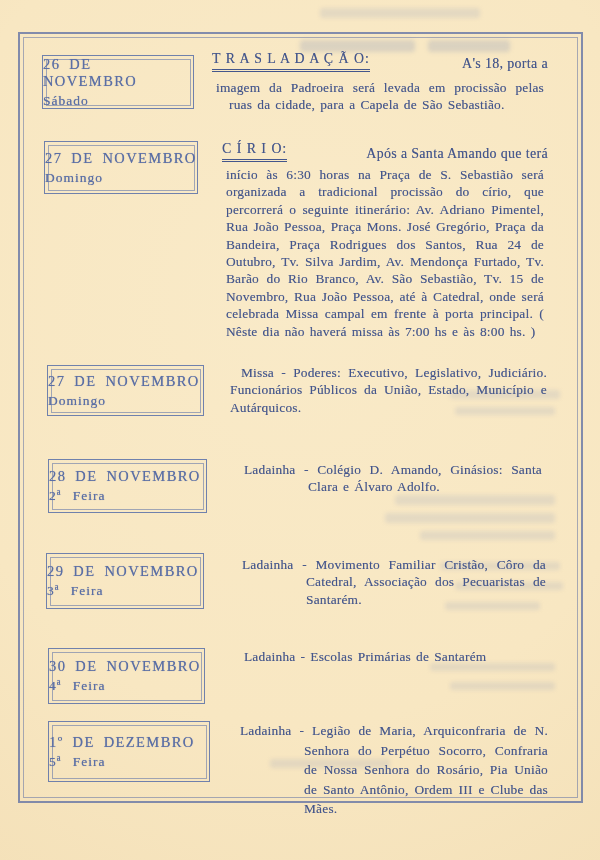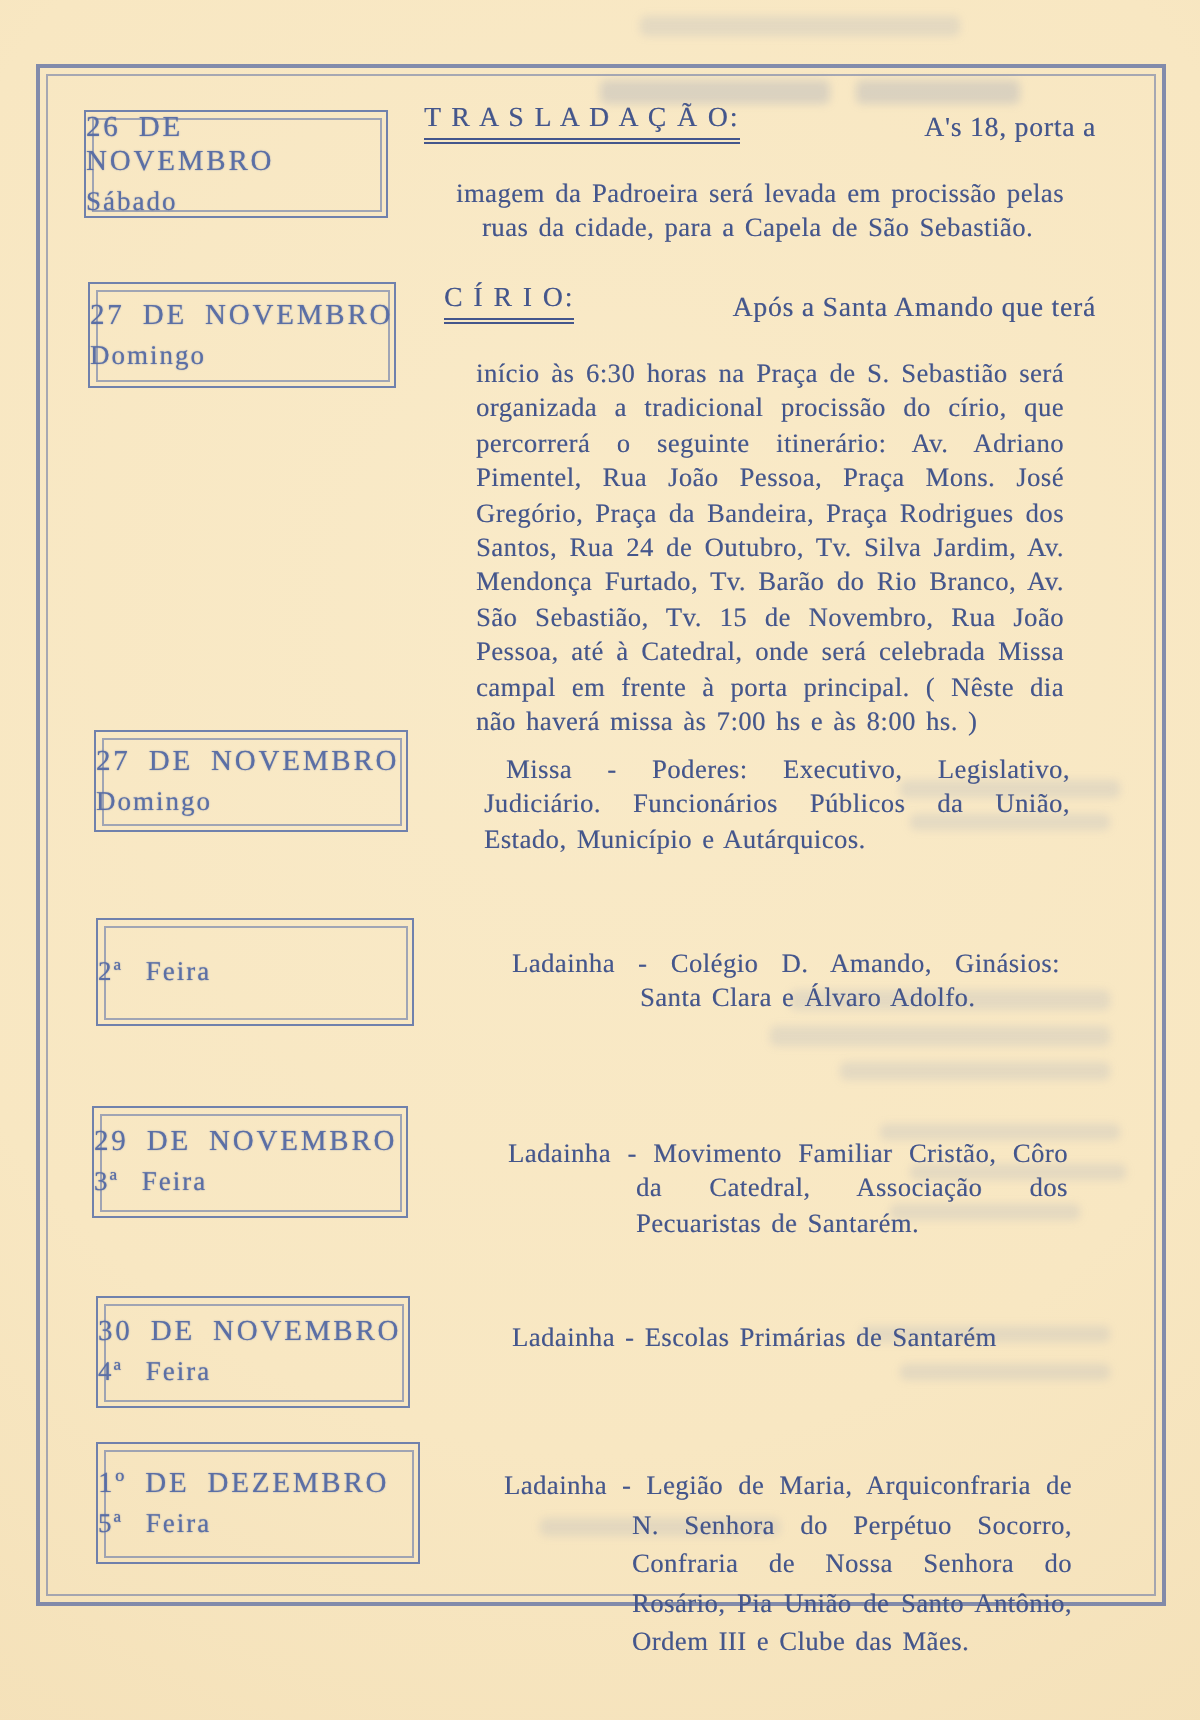--- a/index.html
+++ b/index.html
@@ -41,21 +41,21 @@
   
   .txt{position:absolute;color:#44568c;}
   .leadline{
     display:flex;justify-content:space-between;align-items:flex-end;
     font-size:13.8px;font-weight:normal;letter-spacing:.4px;
     text-shadow:.2px 0 0 rgba(68,86,140,.55);
     margin-bottom:7px;
   }
   .u2{border-bottom:3px double currentColor;padding-bottom:2px;letter-spacing:1px;}
   .bodytext{
-    margin:16px;font-size:13.3px;line-height:17.4px;
+    margin:4px;font-size:13.3px;line-height:17.4px;
     text-align:justify;letter-spacing:.25px;word-spacing:1.5px;
     text-shadow:.2px 0 0 rgba(68,86,140,.45);
   }
   .outdent{padding-left:13px;text-indent:-13px;}
   .indent1{text-indent:11px;}
   .lad{padding-left:64px;text-indent:-64px;}
   .loose{line-height:19.6px;}
   
   .ghost{
     position:absolute;background:rgba(112,132,178,.15);
@@ -91,20 +91,21 @@
   </div>
   <div class="dbox" style="left:44px;top:141px;width:152px;height:51px;">
     <div class="dbox-date">27 DE NOVEMBRO</div>
     <div class="dbox-weekday">Domingo</div>
   </div>
   <div class="dbox" style="left:47px;top:365px;width:155px;height:49px;">
     <div class="dbox-date">27 DE NOVEMBRO</div>
     <div class="dbox-weekday">Domingo</div>
   </div>
   <div class="dbox" style="left:48px;top:459px;width:157px;height:52px;">
+    <div class="dbox-date">28 DE NOVEMBRO</div>
     <div class="dbox-weekday">2ª Feira</div>
   </div>
   <div class="dbox" style="left:46px;top:553px;width:156px;height:54px;">
     <div class="dbox-date">29 DE NOVEMBRO</div>
     <div class="dbox-weekday">3ª Feira</div>
   </div>
   <div class="dbox" style="left:48px;top:648px;width:155px;height:54px;">
     <div class="dbox-date">30 DE NOVEMBRO</div>
     <div class="dbox-weekday">4ª Feira</div>
   </div>

